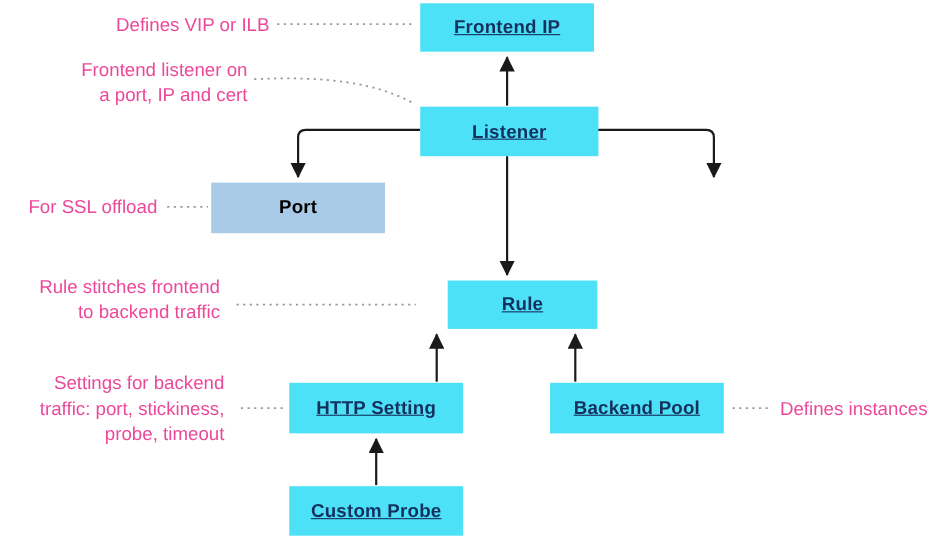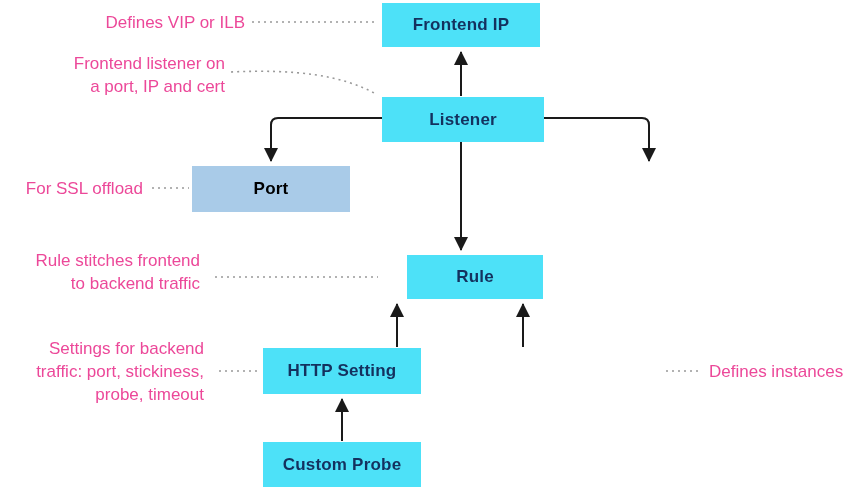--- a/index.html
+++ b/index.html
@@ -19,21 +19,21 @@
   .node {
     position: absolute;
     display: flex;
     align-items: center;
     justify-content: center;
     font-size: 17px;
     font-weight: bold;
     letter-spacing: 0.2px;
     box-sizing: border-box;
   }
-  .node.cyan  { background: #4de1f8; color: #14315e; }
+  .node.cyan  { background: #4de1f8; color: #14315e; text-decoration: underline; }
   .node.lblue { background: #a9cbe8; color: #000000; }
 
   .annotation {
     position: absolute;
     font-size: 17px;
     color: #ec4899;
     line-height: 23px;
     white-space: pre-line;
   }
   .annotation.right { text-align: right; }
@@ -77,20 +77,21 @@
 
   <div class="node cyan" style="left:382px; top:97px;  width:162px; height:45px;">Listener</div>
 
   <div class="node lblue" style="left:192px; top:166px; width:158px; height:46px;">Port</div>
 
 
   <div class="node cyan" style="left:382px; top:255px; width:136px; height:44px;margin-left:25px;">Rule</div>
 
   <div class="node cyan" style="left:263px; top:348px; width:158px; height:46px;">HTTP Setting</div>
 
+  <div class="node cyan" style="left:500px; top:348px; width:158px; height:46px;">Backend Pool</div>
 
   <div class="node cyan" style="left:263px; top:442px; width:158px; height:45px;">Custom Probe</div>
 
   <div class="annotation right" style="right:617px; top:11px; width:240px;">Defines VIP or ILB</div>
 
   <div class="annotation right" style="right:637px; top:52px; width:220px;">Frontend listener on
 a port, IP and cert</div>
 
   <div class="annotation right" style="right:719px; top:177px; width:140px;">For SSL offload</div>
 

